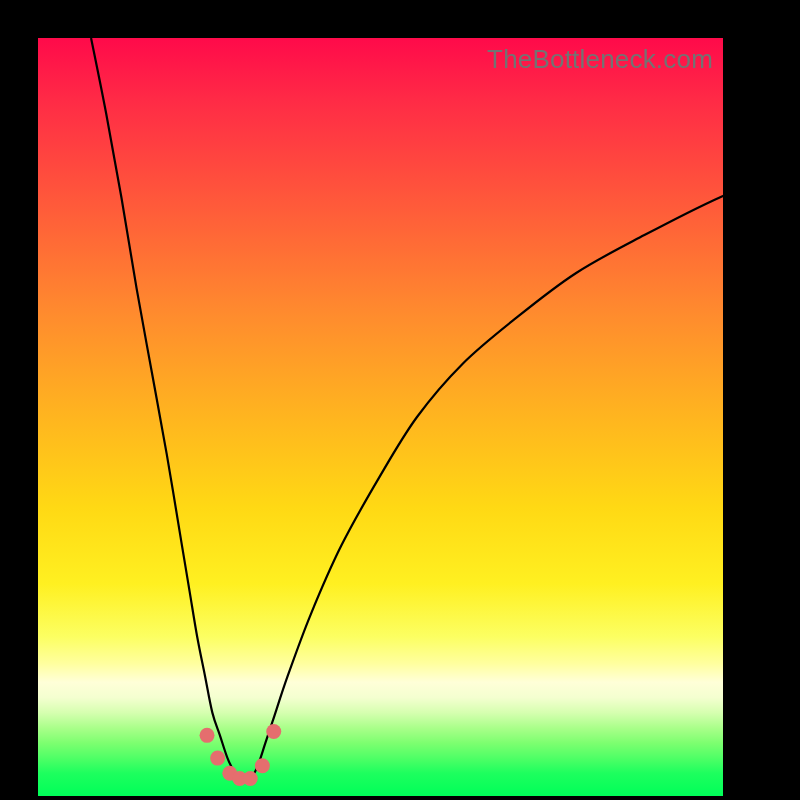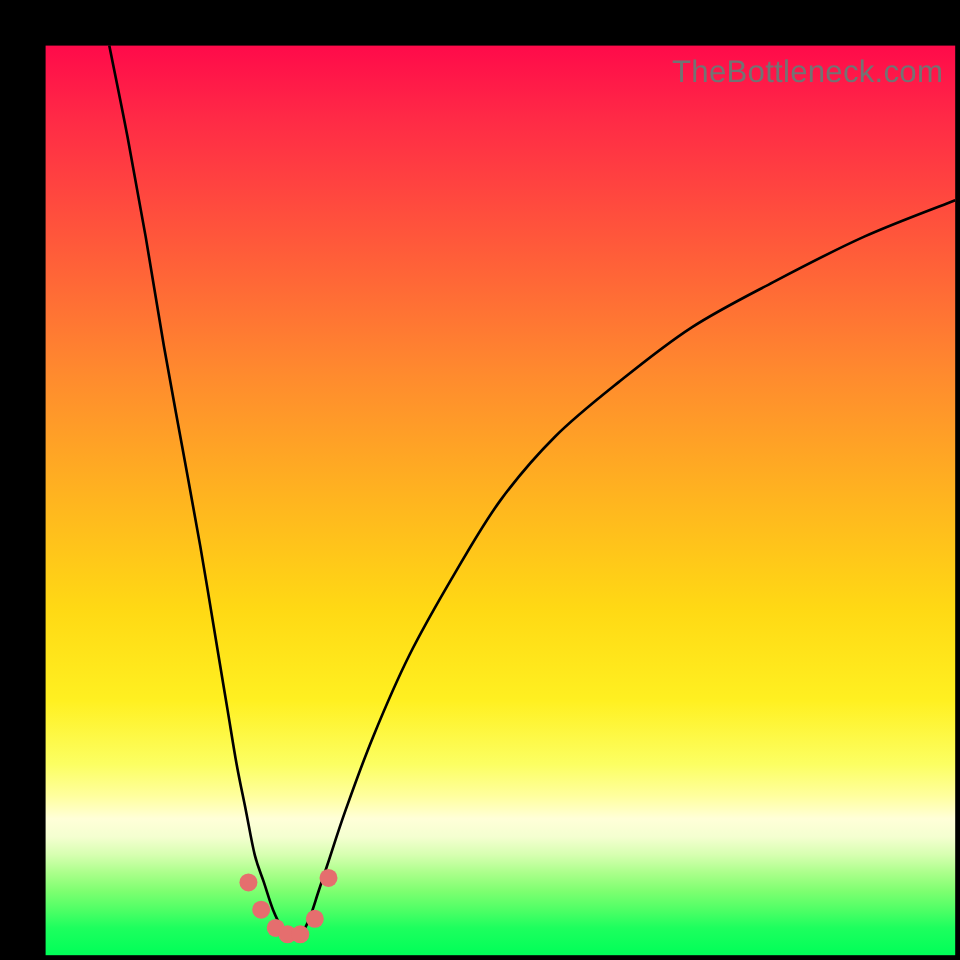--- a/index.html
+++ b/index.html
@@ -16,21 +16,21 @@
     left: 0;
     top: 0;
     width: 800px;
     height: 800px;
     background: #000;
   }
   .plot {
     position: absolute;
     left: 38px;
     top: 38px;
-    width: 758px;
+    width: 685px;
     height: 758px;
     
     background: linear-gradient(to bottom,
       #ff0a4a 0%,
       #ff2a46 8%,
       #ff5a3a 22%,
       #ff8a2e 36%,
       #ffb51f 50%,
       #ffd914 62%,
       #fff021 72%,

